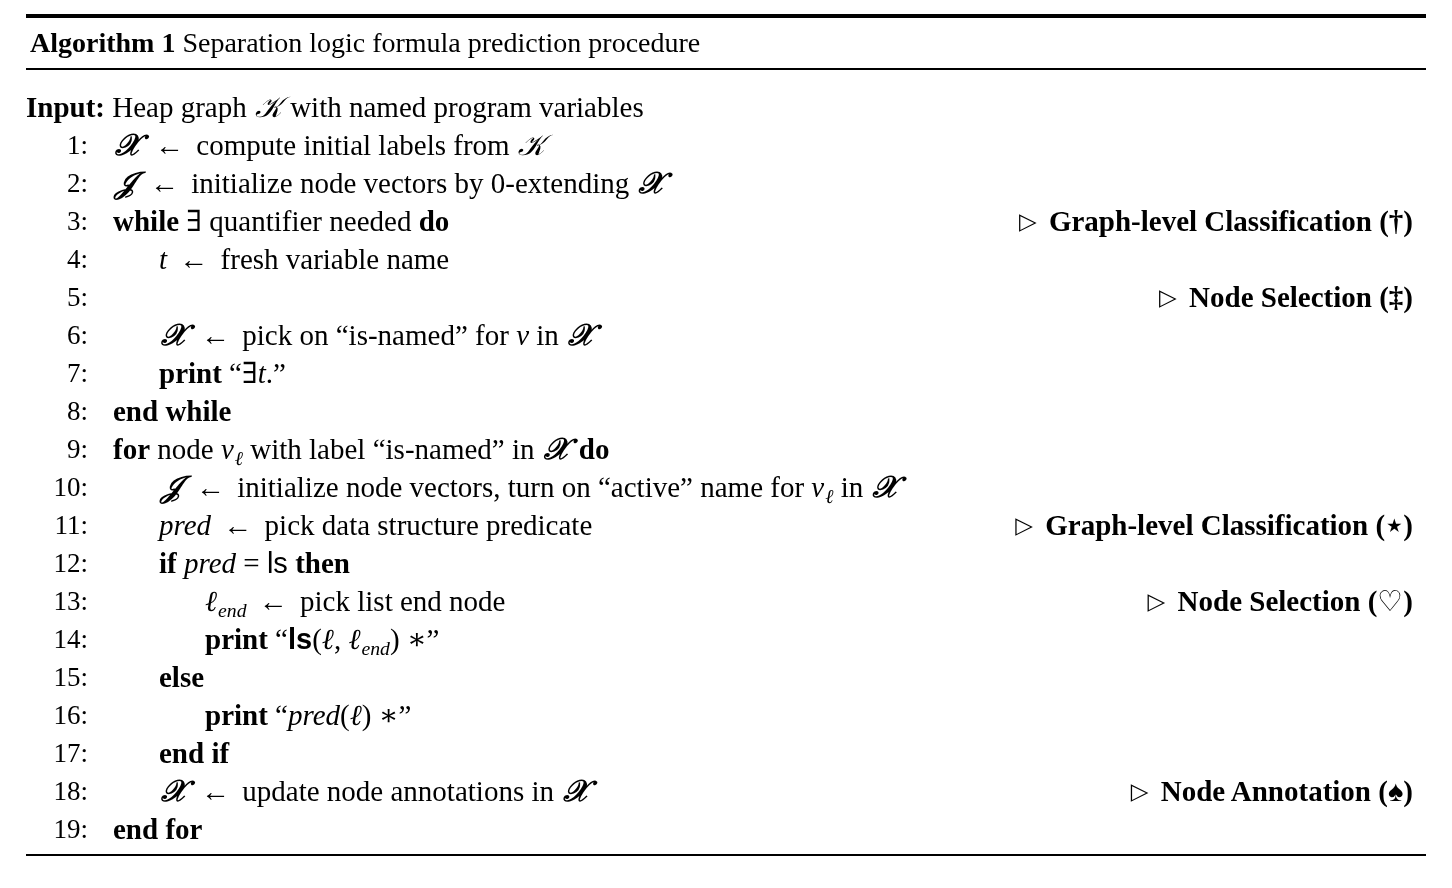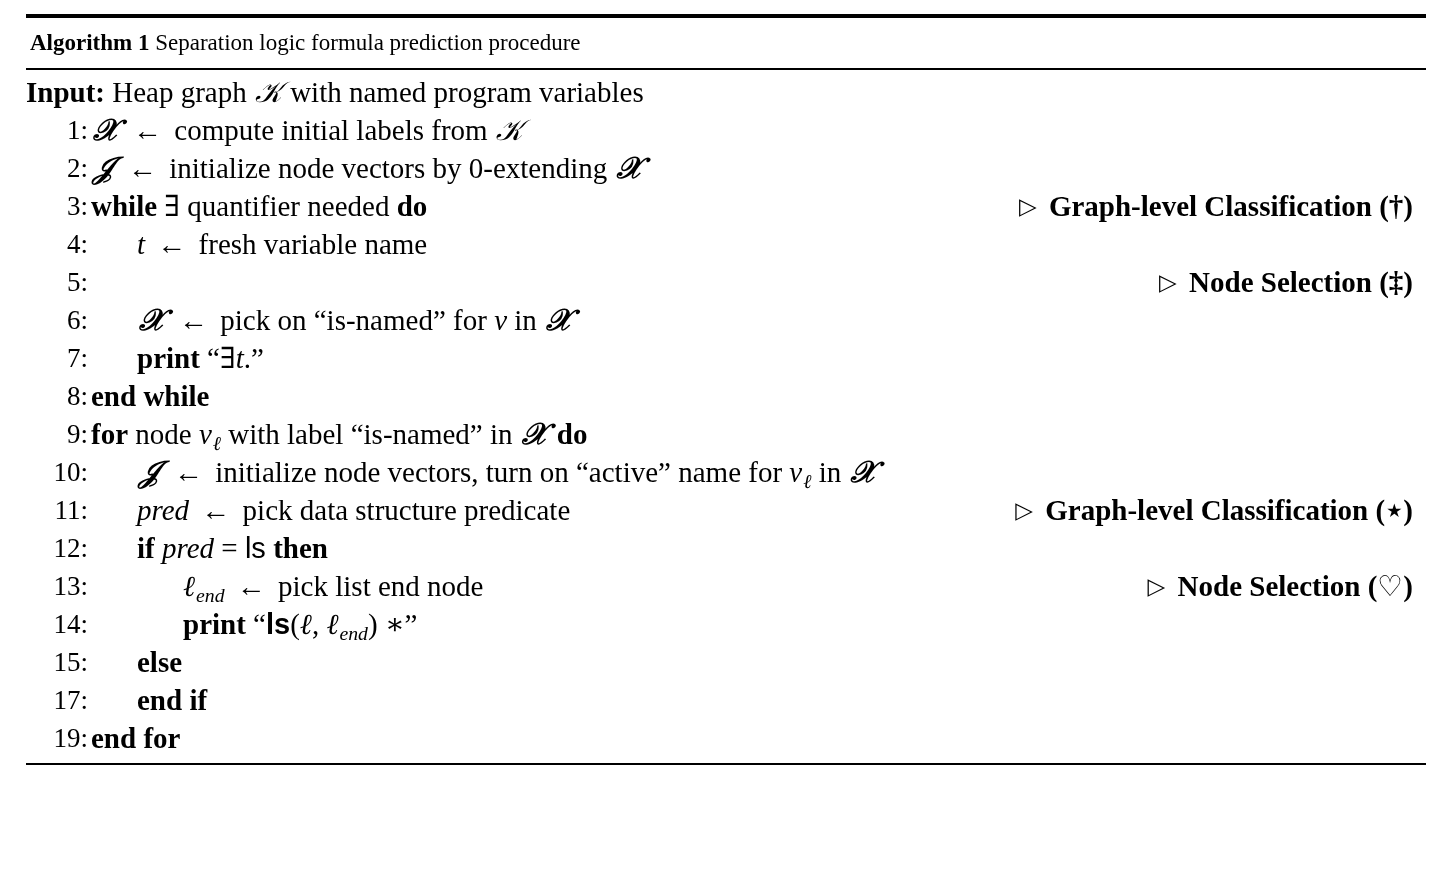--- a/index.html
+++ b/index.html
@@ -32,31 +32,31 @@
     background: #000000;
     width: 100%;
   }
   .rule-bottom {
     height: 2px;
     background: #000000;
     width: 100%;
   }
 
   .algo-title {
-    font-size: 23px;
+    font-size: 28px;
     line-height: 44px;
     padding: 3px 0 3px 4px;
     white-space: nowrap;
   }
   .algo-title .kw {
     font-weight: bold;
   }
 
   .algo-body {
-    padding-top: 3px;
+    padding-top: 18px;
     padding-bottom: 6px;
   }
 
   .algo-line {
     position: relative;
     height: 38px;
     font-size: 29px;
     line-height: 38px;
     white-space: nowrap;
   }
@@ -64,21 +64,21 @@
   .ln {
     position: absolute;
     left: 0;
     width: 62px;
     text-align: right;
     font-size: 27px;
   }
 
   .code {
     position: absolute;
-    left: 65px;
+    left: 87px;
   }
 
   
   .ind0 { padding-left: 0px; }
   .ind1 { padding-left: 46px; }
   .ind2 { padding-left: 92px; }
 
   .comment {
     position: absolute;
     right: 13px;
@@ -308,28 +308,48 @@
       </span>
     </div>
 
     <div class="algo-line">
       <span class="ln">15:</span>
       <span class="code ind1">
         <span class="kw">else</span>
       </span>
     </div>
 
+    <div class="algo-line">
+      <span class="ln">16:</span>
+      <span class="code ind2">
+        <span class="kw">print</span>
+        <span>“<span class="it">pred</span><span class="nb">(</span><span class="mathvar">ℓ</span><span class="nb">)</span>&nbsp;∗”</span>
+      </span>
+    </div>
 
     <div class="algo-line">
       <span class="ln">17:</span>
       <span class="code ind1">
         <span class="kw">end if</span>
       </span>
     </div>
 
+    <div class="algo-line">
+      <span class="ln">18:</span>
+      <span class="code ind1">
+        <span class="cal">𝒳</span>
+        <span class="arrow">←</span>
+        <span>update node annotations in</span>
+        <span class="cal">𝒳</span>
+      </span>
+      <span class="comment">
+        <span class="tri">▷</span>
+        <span class="ctext">Node Annotation</span><span class="ctext">&nbsp;(</span><span class="ctext">♠</span><span class="ctext">)</span>
+      </span>
+    </div>
 
     <div class="algo-line">
       <span class="ln">19:</span>
       <span class="code ind0">
         <span class="kw">end for</span>
       </span>
     </div>
 
   </div>
 

